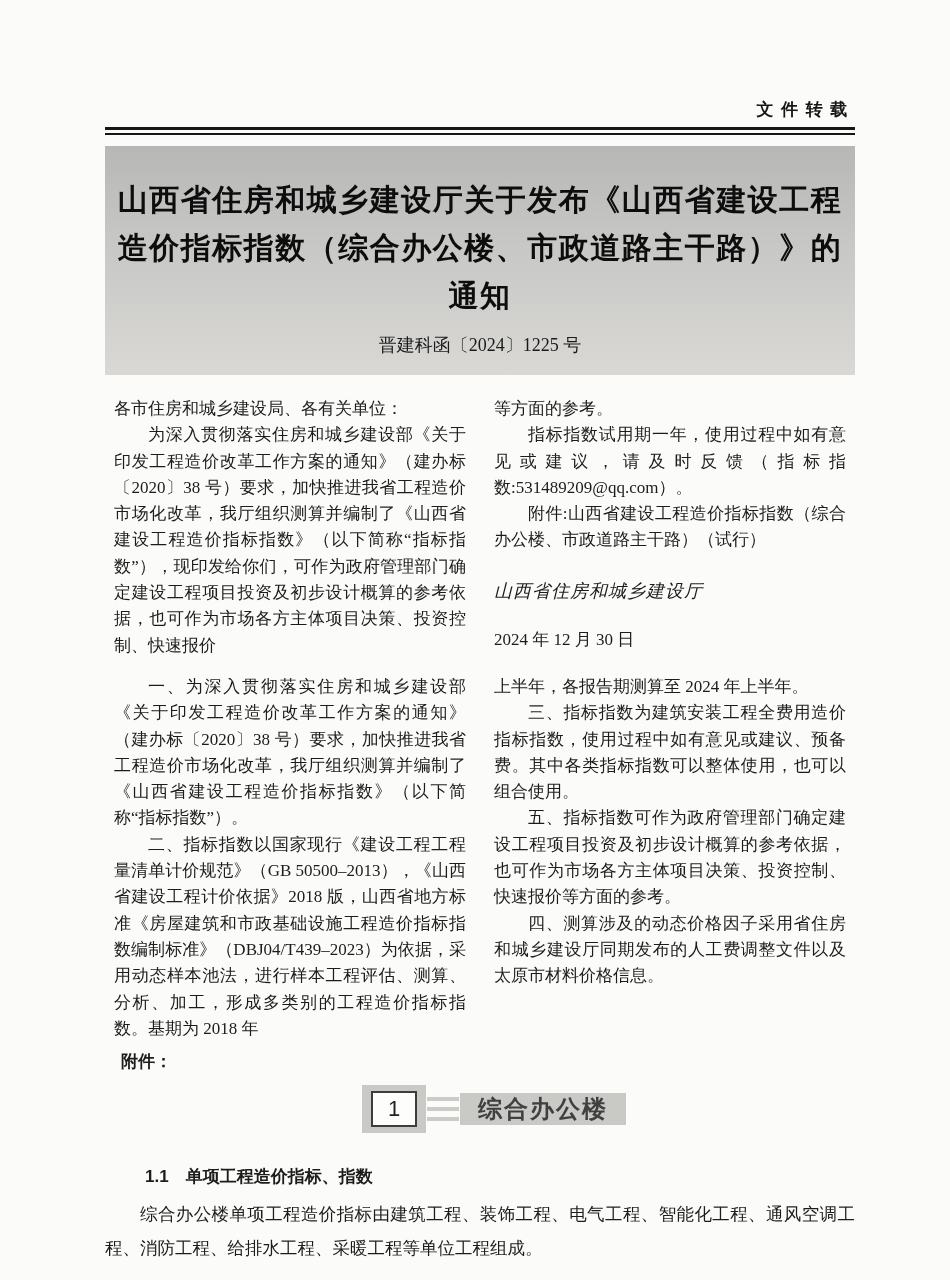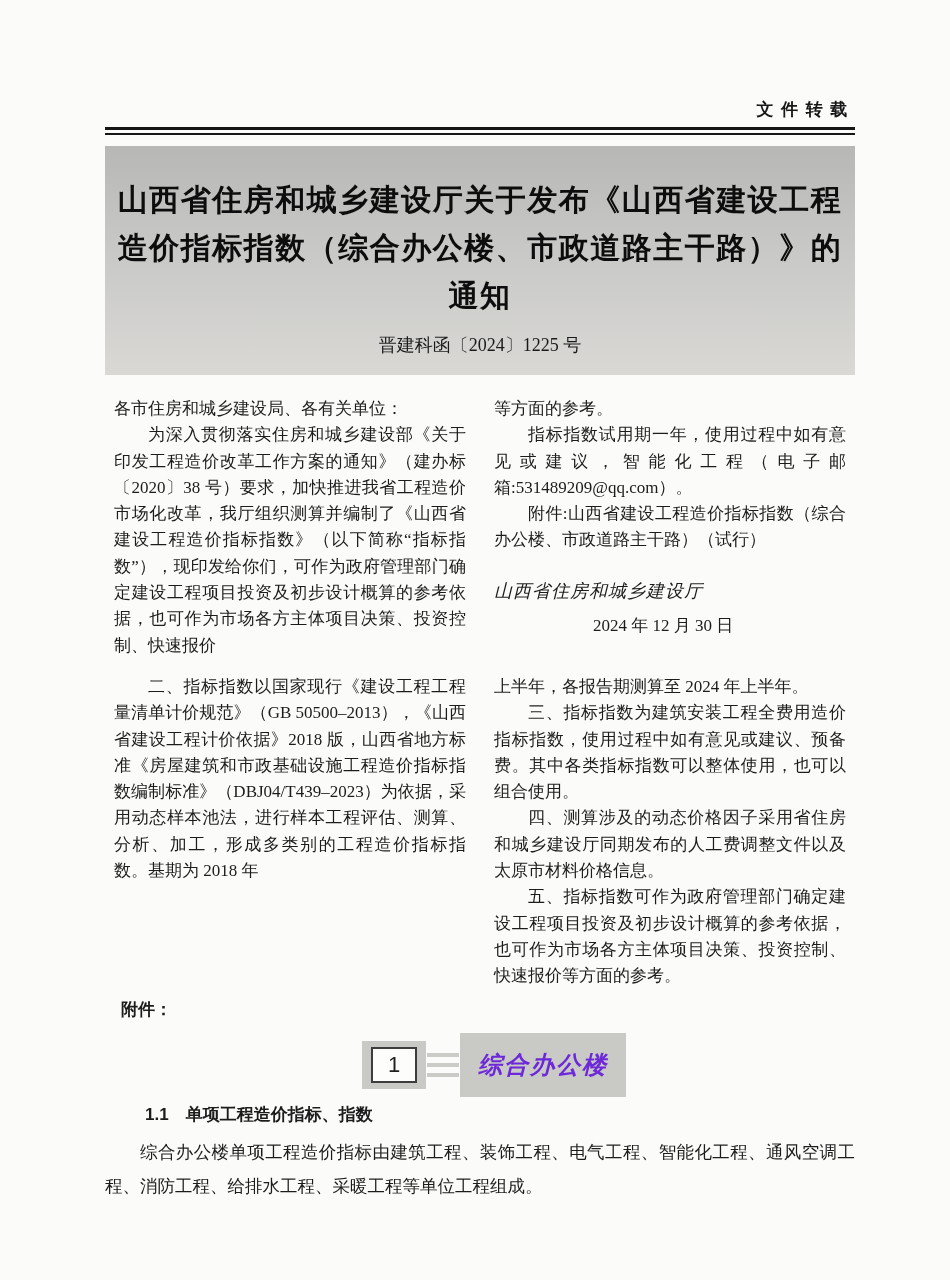--- a/index.html
+++ b/index.html
@@ -41,21 +41,21 @@
   .col { flex:1; font-size:17px; line-height:26.3px; text-align:justify; }
   .col p { margin:0; }
   .indent { text-indent:2em; }
   .notice-columns { margin-top:21px; }
 
   .signature { margin-top:24px; }
   .sig-org {
     font-style:italic; font-size:18px;
     padding-right:2px; letter-spacing:1px;
   }
-  .sig-date { text-align:center; font-size:17px; padding-right:14px; margin-top:9px; }
+  .sig-date { text-align:left; font-size:17px; padding-right:14px; margin-top:23px; }
 
   
   .shuoming {
     margin:27px 0 0; text-align:center;
     font-family:"Liberation Sans", sans-serif;
     font-size:27px; font-weight:bold; color:#222;
   }
   .explanation-columns { margin-top:15px; }
 
   
@@ -71,29 +71,28 @@
   .badge-number-wrap { background:#c9c9c6; padding:6px 9px; }
   .badge-number-box {
     background:#fdfdfc; border:2px solid #3d3d3d;
     width:42px; height:32px;
     display:flex; align-items:center; justify-content:center;
     font-family:"Liberation Sans", sans-serif; font-size:22px; color:#1f1f1f;
   }
   .badge-lines { display:flex; flex-direction:column; gap:6px; margin:0 1px; }
   .badge-line { width:32px; height:4px; background:#cbcbc8; }
   .badge-title {
-    background:#c9c9c6; color:#6d28d9;
+    background:#c9c9c6; color:#404040;
     font-family:"Liberation Sans", sans-serif;
     font-size:24px; font-weight:bold; letter-spacing:2px;
-    padding:16px 18px;
-    font-style:italic;
+    padding:0 18px;
   }
 
   .sub-heading1 {
-    margin:6px 0 0; padding-left:40px;
+    margin:32px 0 0; padding-left:40px;
     font-family:"Liberation Sans", sans-serif;
     font-weight:bold; font-size:17px;
   }
   .sub-text {
     margin:9px 0 0; font-size:17.5px; line-height:34px;
     text-align:justify; text-indent:2em;
   }
 </style>
 </head>
 <body>
@@ -110,39 +109,40 @@
     <div class="doc-number">晋建科函〔2024〕1225 号</div>
   </div>
 
   <div class="columns notice-columns">
     <div class="col">
       <p>各市住房和城乡建设局、各有关单位：</p>
       <p class="indent">为深入贯彻落实住房和城乡建设部《关于印发工程造价改革工作方案的通知》（建办标〔2020〕38 号）要求，加快推进我省工程造价市场化改革，我厅组织测算并编制了《山西省建设工程造价指标指数》（以下简称“指标指数”），现印发给你们，可作为政府管理部门确定建设工程项目投资及初步设计概算的参考依据，也可作为市场各方主体项目决策、投资控制、快速报价</p>
     </div>
     <div class="col">
       <p>等方面的参考。</p>
-      <p class="indent">指标指数试用期一年，使用过程中如有意见或建议，智能化工程（电子邮箱:531489209@qq.com）。</p>
+      <p class="indent">指标指数试用期一年，使用过程中如有意见或建议，请及时反馈（指标指数:531489209@qq.com）。</p>
       <p class="indent">附件:山西省建设工程造价指标指数（综合办公楼、市政道路主干路）（试行）</p>
       <div class="signature">
         <div class="sig-org">山西省住房和城乡建设厅</div>
         <div class="sig-date">2024 年 12 月 30 日</div>
       </div>
     </div>
   </div>
 
 
   <div class="columns explanation-columns">
     <div class="col">
+      <p class="indent">一、为深入贯彻落实住房和城乡建设部《关于印发工程造价改革工作方案的通知》（建办标〔2020〕38 号）要求，加快推进我省工程造价市场化改革，我厅组织测算并编制了《山西省建设工程造价指标指数》（以下简称“指标指数”）。</p>
       <p class="indent">二、指标指数以国家现行《建设工程工程量清单计价规范》（GB 50500–2013），《山西省建设工程计价依据》2018 版，山西省地方标准《房屋建筑和市政基础设施工程造价指标指数编制标准》（DBJ04/T439–2023）为依据，采用动态样本池法，进行样本工程评估、测算、分析、加工，形成多类别的工程造价指标指数。基期为 2018 年</p>
     </div>
     <div class="col">
       <p>上半年，各报告期测算至 2024 年上半年。</p>
       <p class="indent">三、指标指数为建筑安装工程全费用造价指标指数，使用过程中如有意见或建议、预备费。其中各类指标指数可以整体使用，也可以组合使用。</p>
+      <p class="indent">五、指标指数可作为政府管理部门确定建设工程项目投资及初步设计概算的参考依据，也可作为市场各方主体项目决策、投资控制、快速报价等方面的参考。</p>
       <p class="indent">四、测算涉及的动态价格因子采用省住房和城乡建设厅同期发布的人工费调整文件以及太原市材料价格信息。</p>
-      <p class="indent">五、指标指数可作为政府管理部门确定建设工程项目投资及初步设计概算的参考依据，也可作为市场各方主体项目决策、投资控制、快速报价等方面的参考。</p>
     </div>
   </div>
 
   <div class="attachment-label">附件：</div>
 
   <div class="section-badge">
     <div class="badge-number-wrap">
       <div class="badge-number-box">1</div>
     </div>
     <div class="badge-lines">

